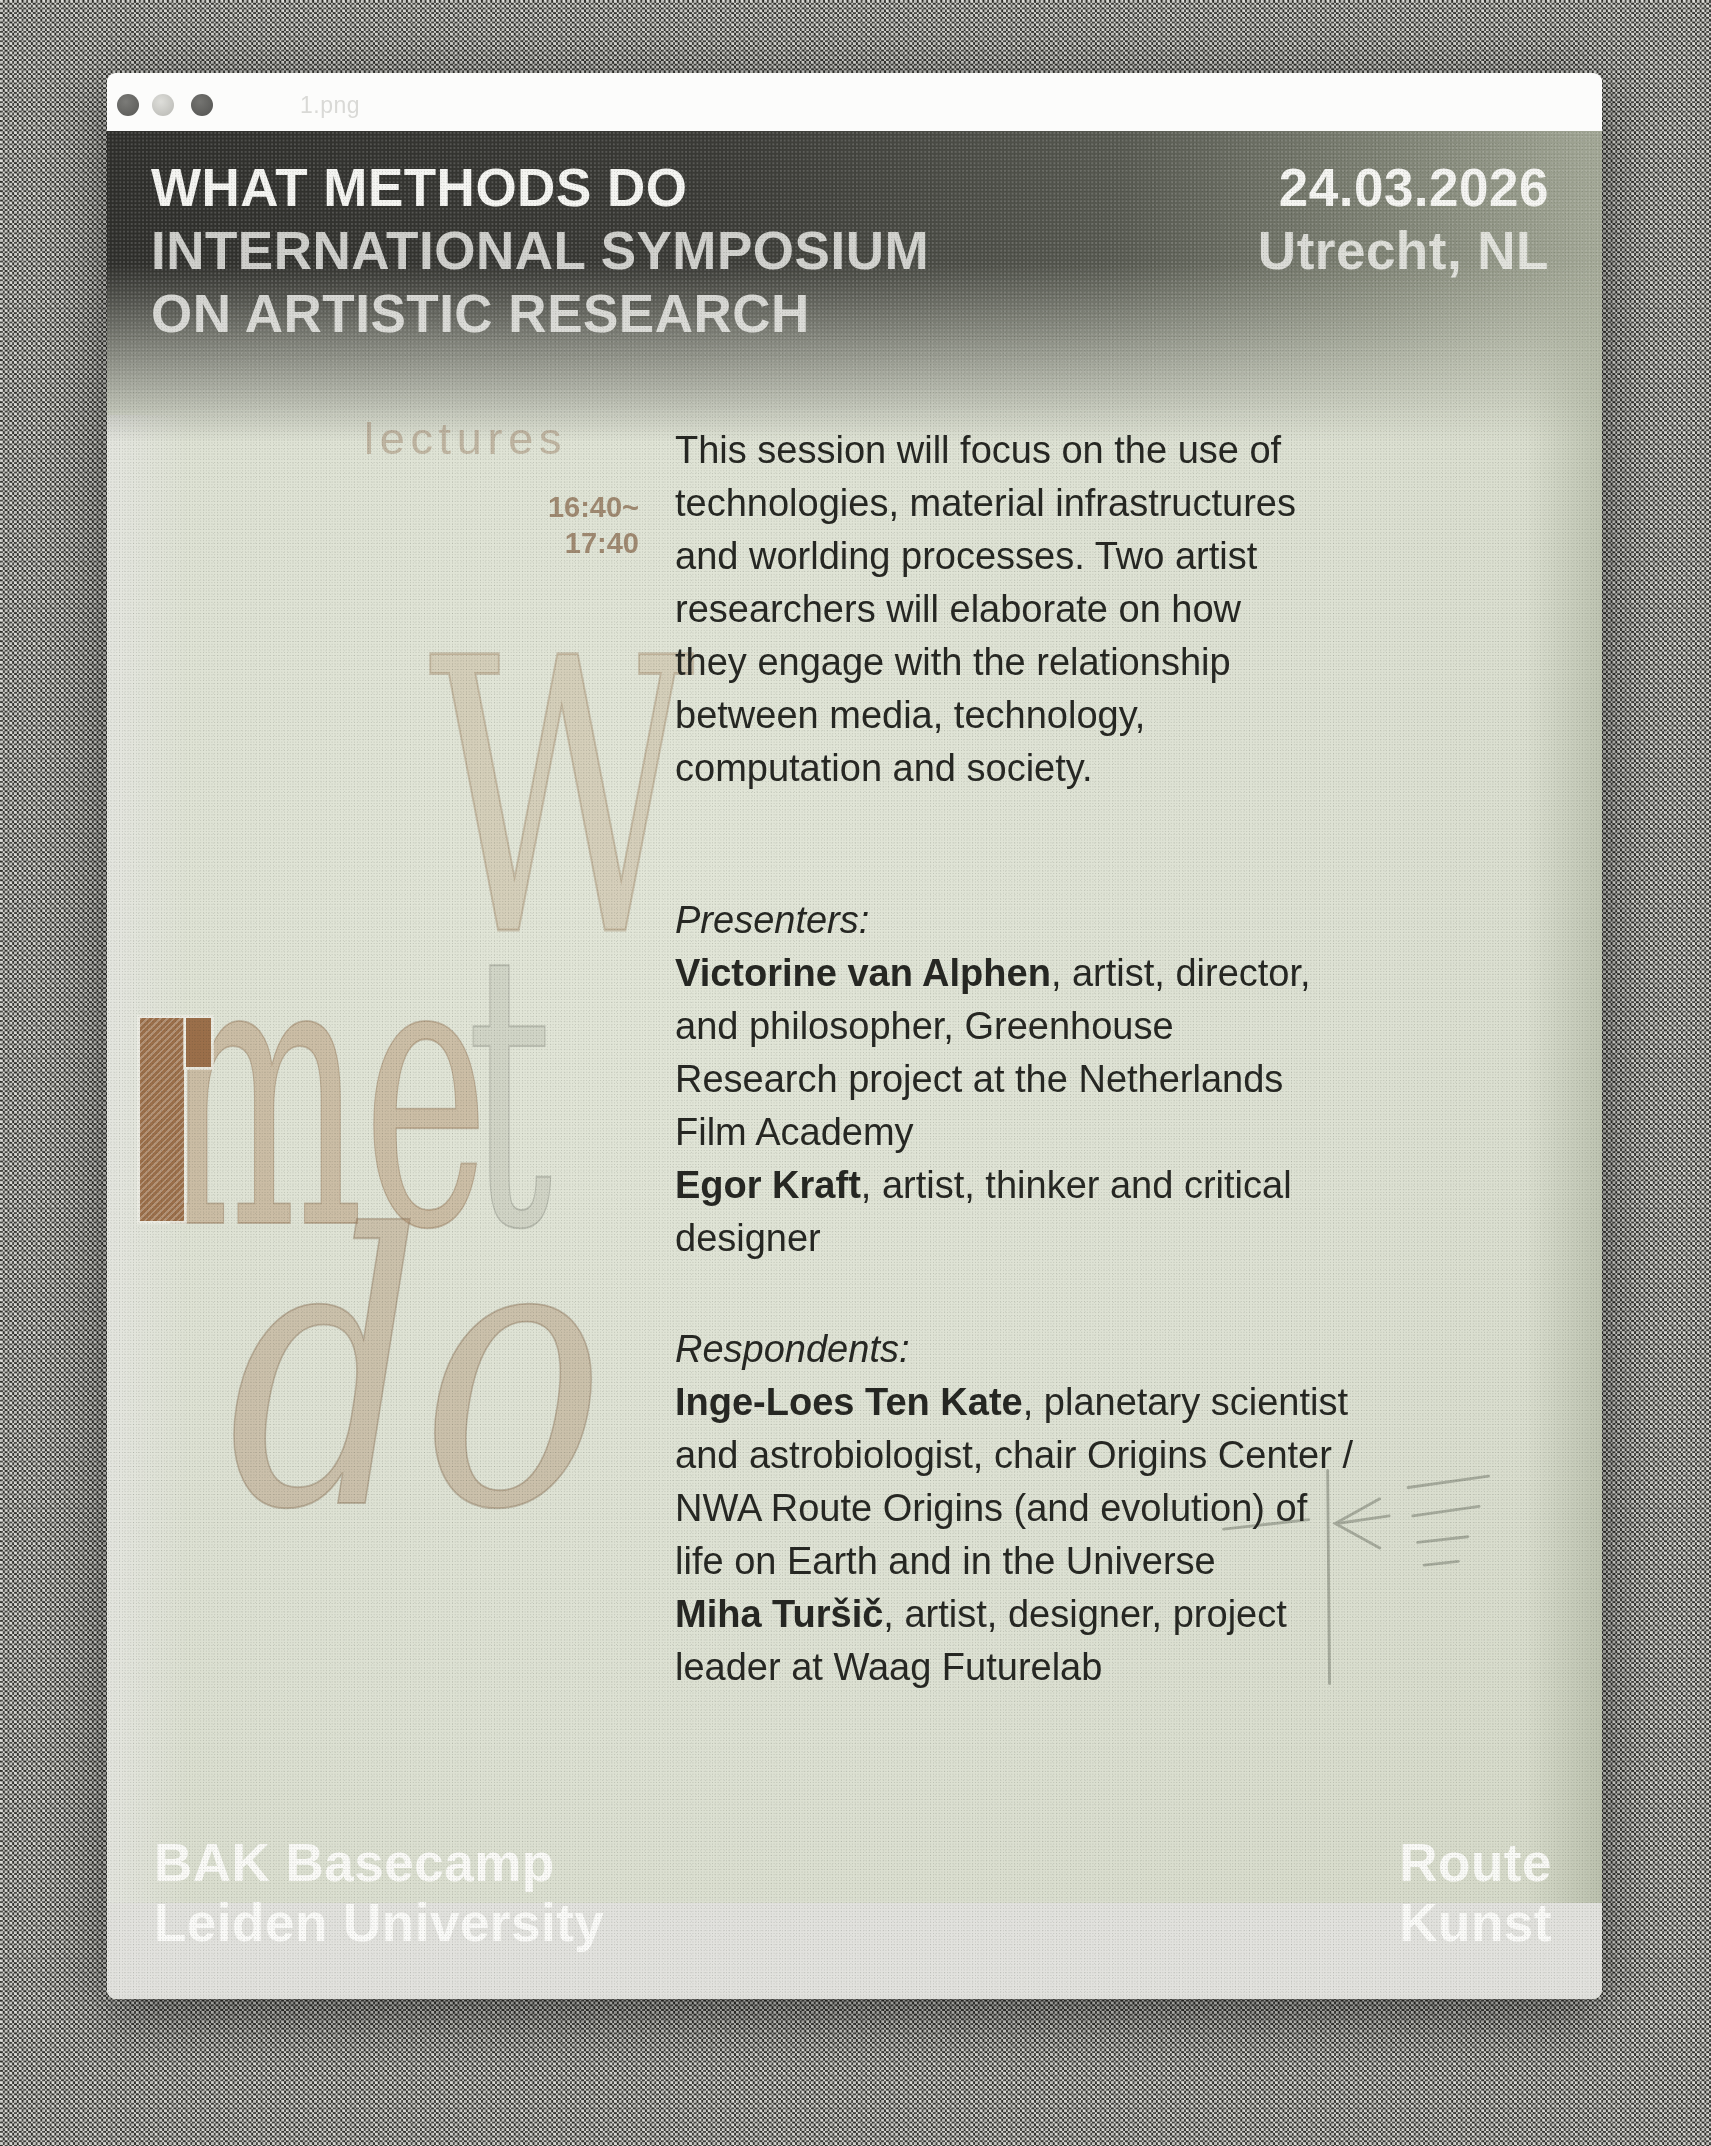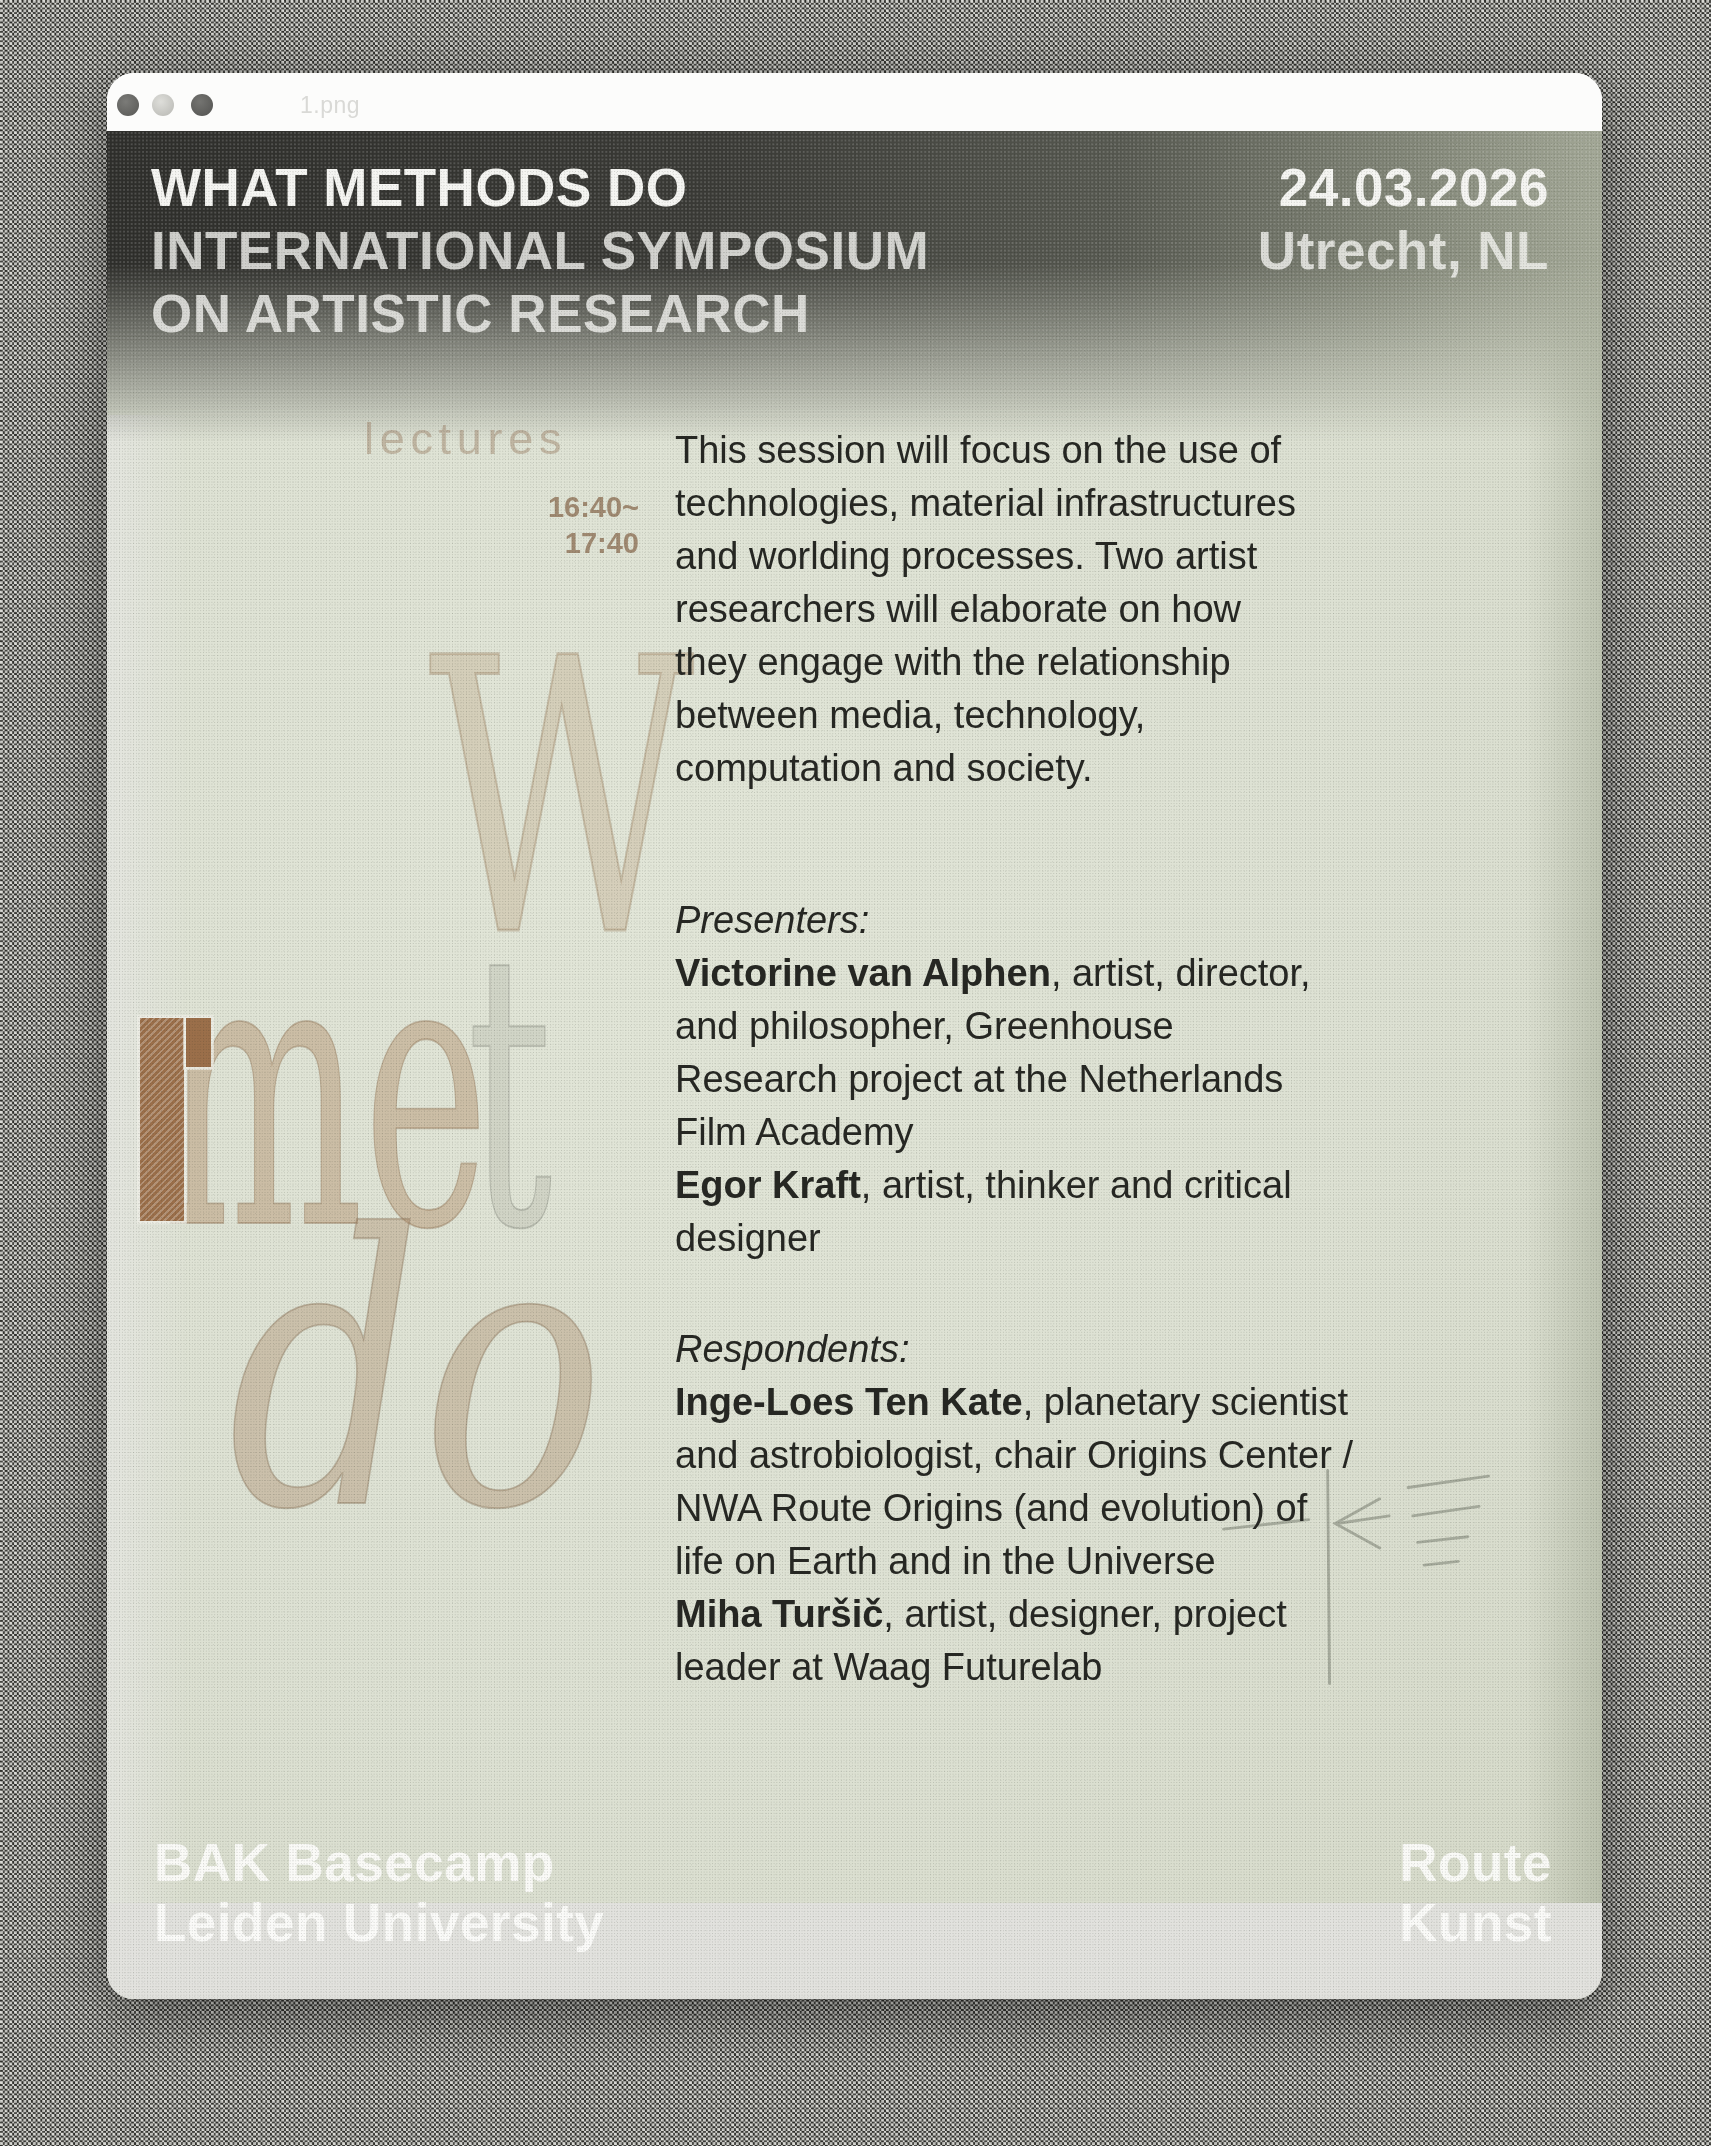--- a/index.html
+++ b/index.html
@@ -7,21 +7,21 @@
     position:relative;width:1711px;height:2146px;overflow:hidden;
     background-color:#8a8a86;
     background-image:
       repeating-linear-gradient(45deg, rgba(255,255,255,.10) 0 2.8px, rgba(0,0,0,.12) 2.8px 5.7px),
       conic-gradient(#33332f 0 25%, #d8d8d3 25% 50%, #33332f 50% 75%, #d8d8d3 75%);
     background-size:8.5px 8.5px,4.7px 4.7px;
     font-family:"Liberation Sans",sans-serif;
   }
   .window{
     position:absolute;left:107px;top:73px;width:1495px;height:1926px;
-    border-radius:27px;background:#fbfbf9;overflow:hidden;
+    border-radius:9px;background:#fbfbf9;overflow:hidden;
     box-shadow:0 13.2px 57px rgba(0,0,0,.45);
   }
   .titlebar{position:absolute;top:0;left:0;right:0;height:58px;background:#fcfcfb;z-index:5;}
   .tl{position:absolute;top:21px;width:22px;height:22px;border-radius:50%;}
   .tl.close{left:10.4px;background:radial-gradient(circle at 40% 35%, #7b7b78, #575754);}
   .tl.min{left:45px;background:radial-gradient(circle at 40% 35%, #dededa, #b7b7b2);}
   .tl.zoomb{left:84px;background:radial-gradient(circle at 40% 35%, #747471, #525250);}
   .wintitle{position:absolute;left:193px;top:19px;font-size:23px;color:#d9d9d6;letter-spacing:0.5px;}
   .poster{
     position:absolute;left:0;top:58px;width:1495px;height:1868px;overflow:hidden;

